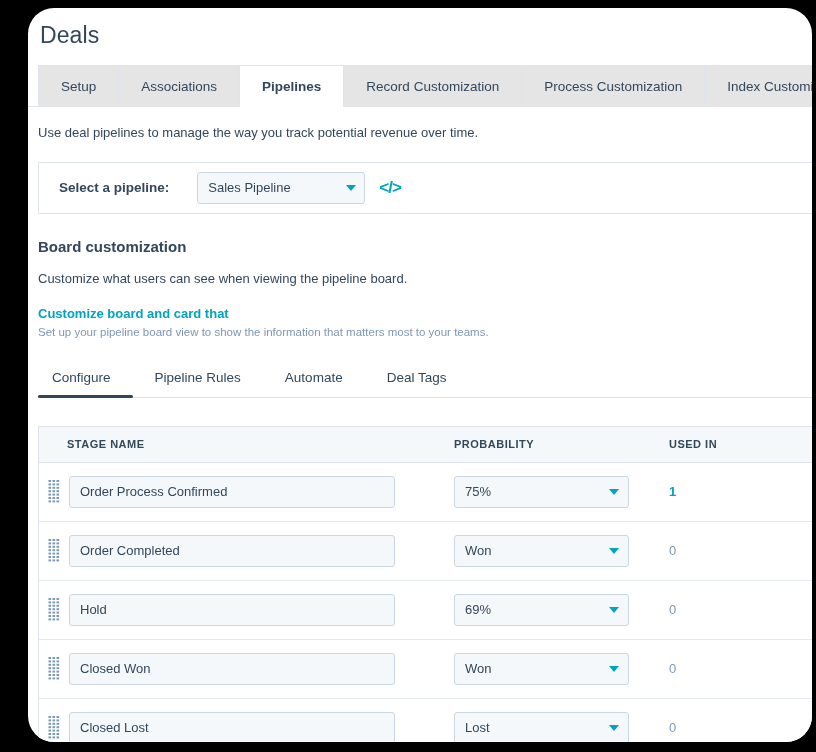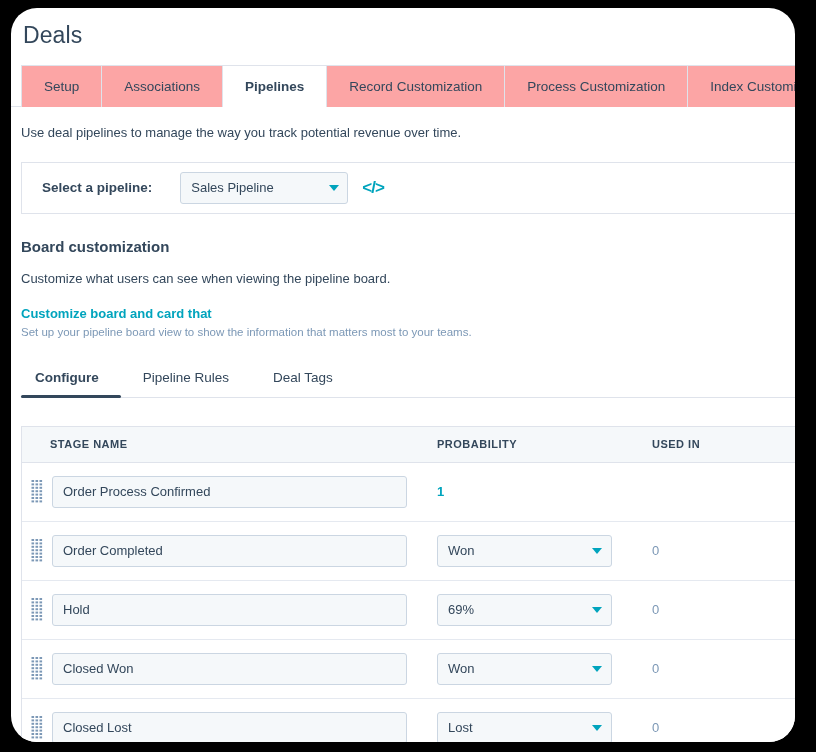--- a/index.html
+++ b/index.html
@@ -14,21 +14,21 @@
 
   .page {
     position: relative;
     width: 816px;
     height: 752px;
     background: #000000;
   }
 
   .card {
     position: absolute;
-    left: 11px;
+    left: 28px;
     top: 8px;
     width: 784px;
     height: 734px;
     background: #ffffff;
     border-radius: 26px;
     overflow: hidden;
   }
 
   
   .page-title {
@@ -43,21 +43,21 @@
   .tabbar {
     display: flex;
     margin-top: 16px;
     padding-left: 10px;
     border-bottom: 1px solid #dfe3eb;
   }
   .tab {
     padding: 14px 22px 13px 22px;
     font-size: 13.5px;
     color: #33475b;
-    background: #fca5a5;
+    background: #e5e5e5;
     border: 1px solid #dfe3eb;
     border-bottom: none;
     margin-right: -1px;
     margin-bottom: -1px;
     white-space: nowrap;
     cursor: pointer;
     line-height: 1;
   }
   .tab.active {
     background: #ffffff;
@@ -160,21 +160,21 @@
   }
   .subtab {
     font-size: 13.5px;
     color: #33475b;
     padding: 8px 22px 12px 22px;
     cursor: pointer;
     position: relative;
   }
   .subtab:first-child { padding-left: 14px; }
   .subtab.active {
-    font-weight: bold;
+    font-weight: normal;
     text-align: center;
   }
   .subtab.active::after {
     content: "";
     position: absolute;
     left: 0; right: 0; bottom: -1px;
     height: 3px;
     background: #33475b;
     border-radius: 2px;
   }
@@ -217,21 +217,21 @@
     padding-left: 8px;
   }
   .drag {
     width: 14px;
     height: 24px;
     margin-right: 8px;
     cursor: grab;
     display: block;
   }
   .stage-input {
-    width: 355px;
+    width: 326px;
     height: 32px;
     background: #f5f8fa;
     border: 1px solid #cbd6e2;
     border-radius: 3px;
     font-size: 13px;
     color: #33475b;
     padding: 0 10px;
     font-family: "Liberation Sans", sans-serif;
     outline: none;
   }
@@ -296,20 +296,21 @@
     <div class="section">
       <div class="section-title">Board customization</div>
       <div class="section-desc">Customize what users can see when viewing the pipeline board.</div>
       <a class="section-link">Customize board and card that</a>
       <div class="section-sub">Set up your pipeline board view to show the information that matters most to your teams.</div>
     </div>
 
     <div class="subtabs" id="sub-tabs">
         <div class="subtab active">Configure</div>
         <div class="subtab">Pipeline Rules</div>
+        <div class="subtab">Automate</div>
         <div class="subtab">Deal Tags</div>
       </div>
 
     <div class="table">
       <div class="thead">
         <div class="th col-stage">STAGE NAME</div>
         <div class="th col-prob">PROBABILITY</div>
         <div class="th col-used">USED IN</div>
       </div>
       <div id="table-body">
@@ -333,20 +334,26 @@
                 <rect x="8" y="13.6" width="2.6" height="2" fill="#7c98b6"></rect>
                 <rect x="0" y="17" width="2.6" height="2" fill="#7c98b6"></rect>
                 <rect x="4" y="17" width="2.6" height="2" fill="#7c98b6"></rect>
                 <rect x="8" y="17" width="2.6" height="2" fill="#7c98b6"></rect>
                 <rect x="0" y="20.4" width="2.6" height="2" fill="#7c98b6"></rect>
                 <rect x="4" y="20.4" width="2.6" height="2" fill="#7c98b6"></rect>
                 <rect x="8" y="20.4" width="2.6" height="2" fill="#7c98b6"></rect>
               </svg>
               <input class="stage-input" type="text" value="Order Process Confirmed" style="">
             </div>
+            <div class="cell-prob">
+              <div class="prob-select">
+                <span class="val">75%</span>
+                <span class="caret"></span>
+              </div>
+            </div>
             <div class="cell-used link">1</div>
           </div>
           <div class="trow">
             <div class="cell-stage">
               <svg class="drag" viewBox="0 0 11 24">
                 <rect x="0" y="0" width="2.6" height="2" fill="#7c98b6"></rect>
                 <rect x="4" y="0" width="2.6" height="2" fill="#7c98b6"></rect>
                 <rect x="8" y="0" width="2.6" height="2" fill="#7c98b6"></rect>
                 <rect x="0" y="3.4" width="2.6" height="2" fill="#7c98b6"></rect>
                 <rect x="4" y="3.4" width="2.6" height="2" fill="#7c98b6"></rect>

